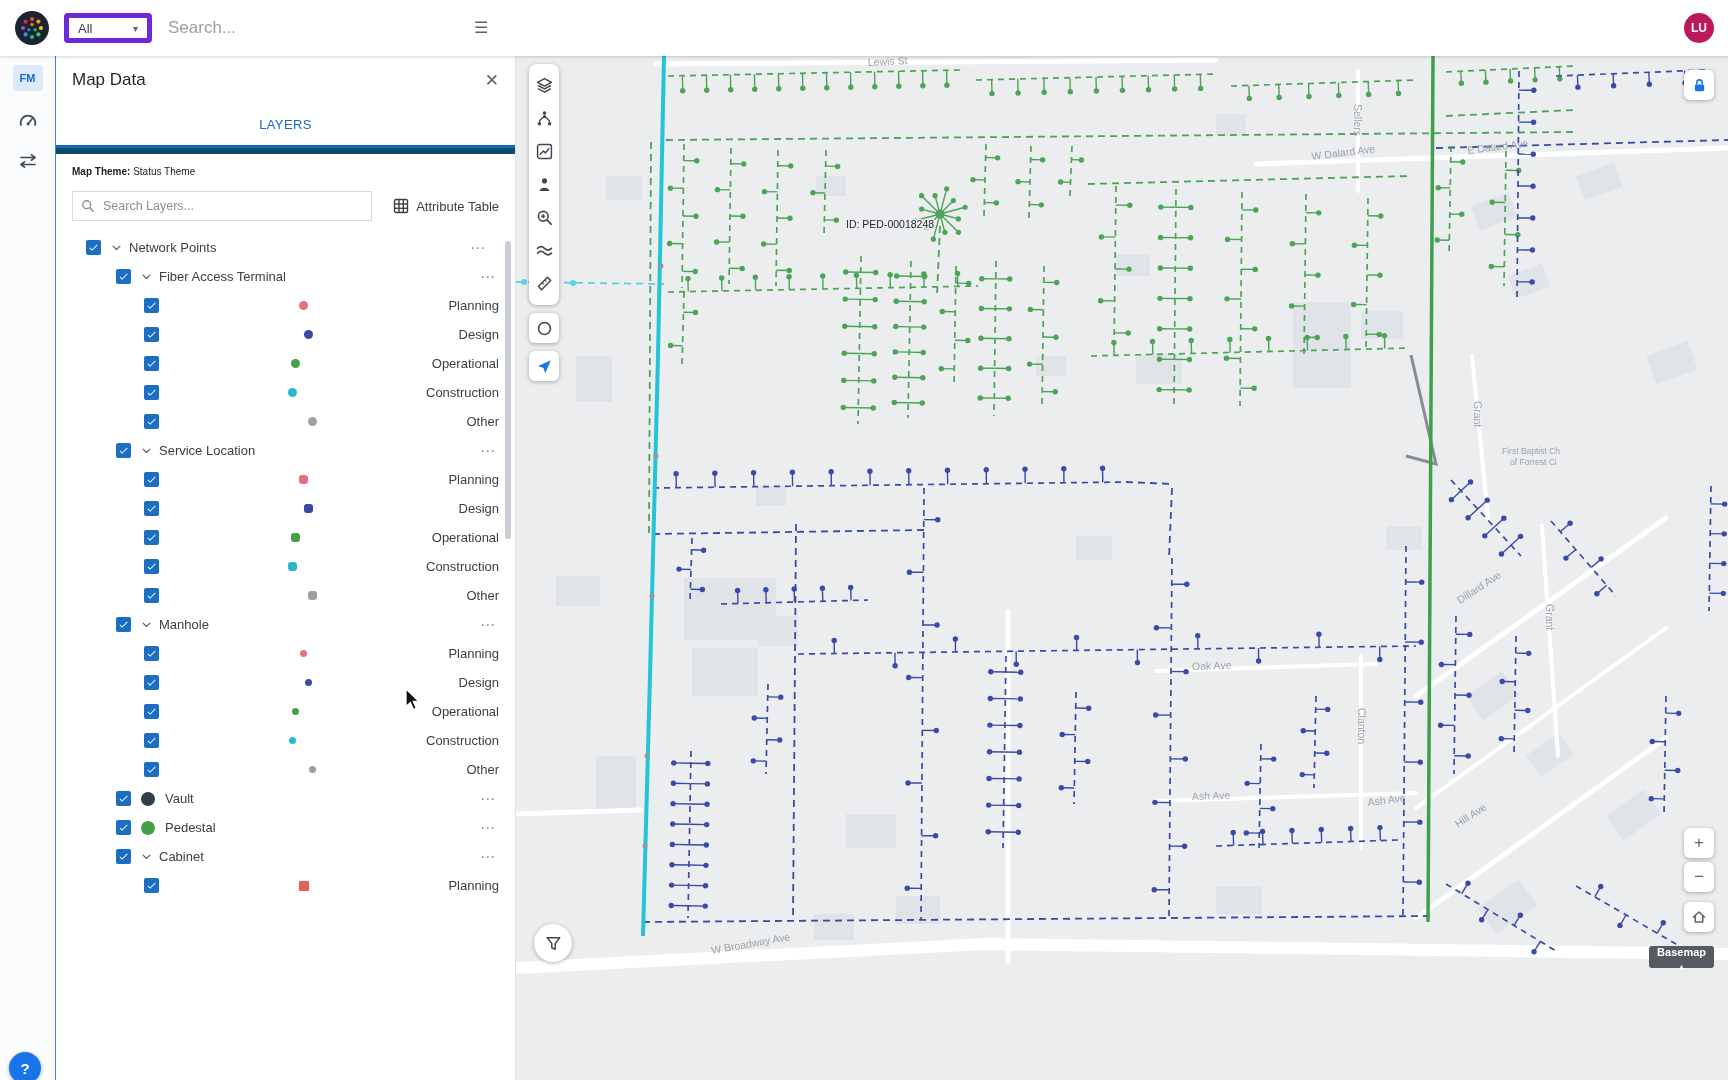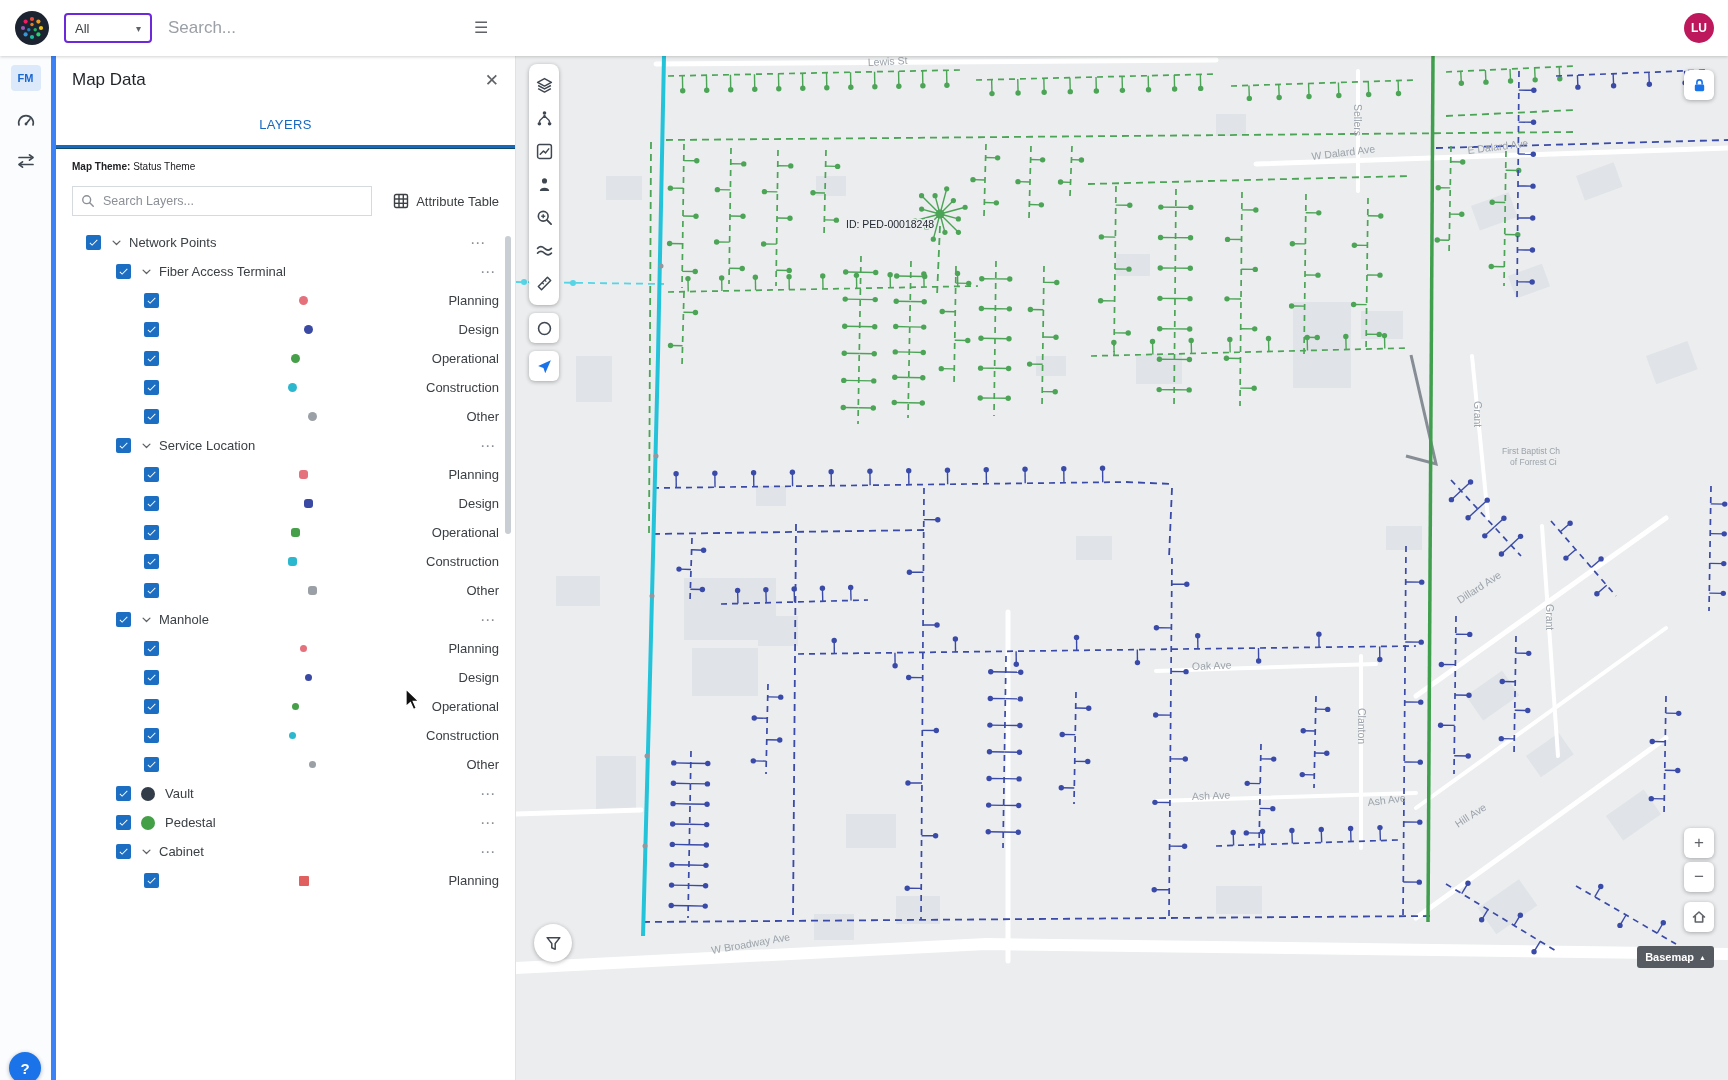--- a/index.html
+++ b/index.html
@@ -6,46 +6,46 @@
   body{
     width:1728px;height:1080px;overflow:hidden;position:relative;
     font-family:"Liberation Sans","DejaVu Sans",sans-serif;
     background:#ebedee;color:#202124;
   }
   
   .topbar{position:absolute;top:0;left:0;width:1728px;height:56px;background:#fff;
     box-shadow:0 1px 3px rgba(0,0,0,.18);display:flex;align-items:center;gap:14px;
     padding:0 14px;box-sizing:border-box;z-index:50;}
   .logo{width:36px;height:36px;flex:0 0 auto;}
-  .scope-select{height:30px;min-width:88px;border:2px solid #6d28d9;border-radius:4px;
+  .scope-select{height:30px;min-width:88px;border:5px solid #6d28d9;border-radius:4px;
     display:flex;align-items:center;justify-content:space-between;padding:0 9px;
     font-size:13px;color:#3c4043;cursor:pointer;box-sizing:border-box;}
   .scope-caret{font-size:10px;color:#5f6368;margin-left:14px;}
   .top-search{border:none;outline:none;font-size:17px;color:#3c4043;width:290px;background:transparent;}
   .top-search::placeholder{color:#9aa0a6;}
   .hamburger{font-size:16px;color:#5f6368;cursor:pointer;line-height:1;}
   .avatar{margin-left:auto;width:30px;height:30px;border-radius:50%;background:#be185d;
     color:#fff;font-size:12px;font-weight:bold;display:flex;align-items:center;justify-content:center;cursor:pointer;}
   
   .rail{position:absolute;top:56px;left:0;width:56px;bottom:0;background:#fbfcfd;
-    border-right:5px solid #3b82f6;z-index:40;display:flex;flex-direction:column;align-items:center;
+    border-right:1px solid #3b82f6;z-index:40;display:flex;flex-direction:column;align-items:center;
     padding-top:9px;gap:20px;box-sizing:border-box;}
   .fm-chip{width:30px;height:26px;border-radius:4px;background:#dcE9fb;color:#1967d2;
     font-size:11px;font-weight:bold;display:flex;align-items:center;justify-content:center;cursor:pointer;}
   .rail-icon{width:20px;height:20px;cursor:pointer;}
   .help-bubble{position:absolute;left:9px;bottom:-4px;width:32px;height:32px;border-radius:50%;
     background:#1a73e8;color:#fff;font-weight:bold;font-size:15px;display:flex;align-items:center;
     justify-content:center;box-shadow:0 1px 4px rgba(0,0,0,.3);cursor:pointer;}
   
   .panel{position:absolute;top:56px;left:56px;width:460px;bottom:0;background:#fff;
     border-right:1px solid #dfe3e6;z-index:30;display:flex;flex-direction:column;box-sizing:border-box;}
   .panel-header{height:48px;display:flex;align-items:center;padding:0 16px;flex:0 0 auto;}
   .panel-title{font-size:17px;color:#1f2328;}
   .panel-close{margin-left:auto;font-size:17px;color:#5f6368;cursor:pointer;}
-  .tabs{height:44px;display:flex;border-bottom:1px solid #0c4a6e;flex:0 0 auto;}
+  .tabs{height:44px;display:flex;border-bottom:6px solid #0c4a6e;flex:0 0 auto;}
   .tab{flex:1;display:flex;align-items:center;justify-content:center;font-size:13px;
     letter-spacing:.4px;color:#5f6368;cursor:pointer;border-bottom:3px solid transparent;box-sizing:border-box;}
   .tab.active{color:#1769c0;border-bottom-color:#1769c0;}
   .theme-row{padding:12px 16px 8px;font-size:10px;color:#202124;flex:0 0 auto;}
   .theme-row .b{font-weight:bold;}
   .search-row{display:flex;align-items:center;padding:6px 16px 10px;flex:0 0 auto;}
   .layer-search{width:300px;height:30px;border:1px solid #d5dadf;border-radius:0;
     display:flex;align-items:center;gap:6px;padding:0 8px;box-sizing:border-box;}
   .layer-search input{border:none;outline:none;flex:1;font-size:12.5px;color:#3c4043;background:transparent;}
   .layer-search input::placeholder{color:#8b9096;}
@@ -76,21 +76,21 @@
   .tool-group{background:#fff;border-radius:8px;box-shadow:0 1px 4px rgba(0,0,0,.3);
     display:flex;flex-direction:column;align-items:center;padding:5px 0;}
   .tool-btn{width:30px;height:33px;display:flex;align-items:center;justify-content:center;cursor:pointer;}
   .tool-single{width:30px;height:30px;background:#fff;border-radius:6px;box-shadow:0 1px 4px rgba(0,0,0,.3);
     display:flex;align-items:center;justify-content:center;cursor:pointer;}
   .map-btn{position:absolute;right:14px;width:30px;height:30px;background:#fff;border-radius:6px;
     box-shadow:0 1px 4px rgba(0,0,0,.3);display:flex;align-items:center;justify-content:center;
     cursor:pointer;font-size:17px;color:#5f6368;z-index:10;}
   .basemap-btn{position:absolute;right:14px;top:890px;height:22px;padding:0 8px;background:#565b61;
     color:#fff;font-size:11px;font-weight:bold;border-radius:3px;display:flex;align-items:center;gap:5px;
-    cursor:pointer;z-index:10;}
+    cursor:pointer;z-index:10;flex-direction:column;}
   .funnel-btn{position:absolute;left:18px;top:868px;width:38px;height:38px;border-radius:50%;
     background:#fff;box-shadow:0 1px 4px rgba(0,0,0,.3);display:flex;align-items:center;justify-content:center;
     cursor:pointer;z-index:10;}
   .cursor{position:absolute;left:405px;top:688px;z-index:60;pointer-events:none;}
 </style>
 </head>
 <body>
 
 <header class="topbar">
   <svg class="logo" viewBox="0 0 36 36">

